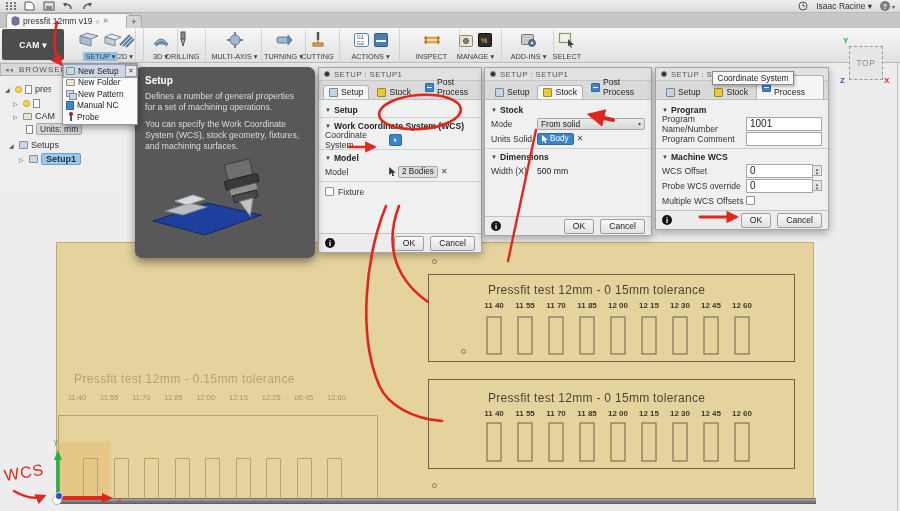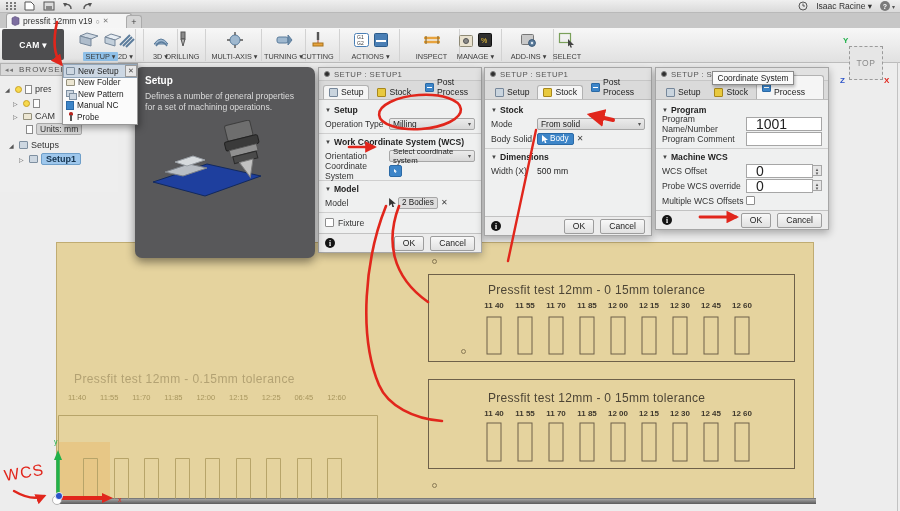--- a/index.html
+++ b/index.html
@@ -87,22 +87,22 @@
   .row{display:flex;align-items:center;height:15px}
   .lab{color:#333;flex:none}
   .dd{height:12px;background:linear-gradient(#ebebeb,#d8d8d8);border:1px solid #a6a6a6;border-radius:2px;
       display:flex;align-items:center;justify-content:space-between;padding:0 3px;font-size:8.4px;box-sizing:border-box}
   .ar{font-size:6px;color:#555}
   .chipb{height:12px;background:#3d85c8;border:1px solid #2b6aa6;border-radius:2px;color:#fff;font-size:8.2px;
          display:flex;align-items:center;gap:2px;padding:0 4px;box-sizing:border-box}
   .chipg{height:12px;background:#dedede;border:1px solid #a6a6a6;border-radius:2px;font-size:8.2px;
          display:flex;align-items:center;padding:0 3px;box-sizing:border-box}
   .x{color:#444;font-size:8px;margin-left:3px}
-  .inp{height:14px;background:#fff;border:1px solid #a6a6a6;font-size:14px;display:flex;align-items:center;
-       padding:0 9px;box-sizing:border-box}
+  .inp{height:14px;background:#fff;border:1px solid #a6a6a6;font-size:10px;display:flex;align-items:center;
+       padding:0 3px;box-sizing:border-box}
   .spin{width:9px;height:11px;background:#e6e6e6;border:1px solid #a6a6a6;border-left:none;display:flex;
         flex-direction:column;align-items:center;justify-content:center;font-size:5px;line-height:4px;color:#555;box-sizing:border-box}
   .cb{width:9px;height:9px;background:#fff;border:1px solid #8e8e8e;border-radius:1px;box-sizing:border-box}
   .sep{border-top:1px solid #cfcfcf;margin:2px -6px}
   .dftr{height:18px;border-top:1px solid #c2c2c2;display:flex;align-items:center;padding:0 6px;flex:none;background:#ececec}
   .info{width:10px;height:10px;border-radius:50%;background:#141414;color:#fff;font-size:7.5px;display:flex;
         align-items:center;justify-content:center;font-weight:bold;font-family:"Liberation Serif",serif}
   .btn{height:13px;background:linear-gradient(#f8f8f8,#e1e1e1);border:1px solid #9d9d9d;border-radius:2px;
        font-size:8.6px;display:flex;align-items:center;justify-content:center;padding:0 8px;margin-left:6px}
   .ctip{left:712px;top:71px;width:80px;height:12px;background:#fafafa;border:1px solid #8a8a8a;font-size:8.4px;
@@ -485,20 +485,21 @@
   </div>
   <div class="mi">
     <span class="probei"></span>
     <span>Probe</span>
   </div>
 </div>
 
 <div class="abs tip">
   <h4>Setup</h4>
   <p>Defines a number of general properties for a set of machining operations.</p>
+  <p>You can specify the Work Coordinate System (WCS), stock geometry, fixtures, and machining surfaces.</p>
   <svg width="158" height="84" style="margin-top:6px">
     <polygon points="8,62 62,44 116,56 60,76" fill="#1e3f9e" stroke="#12295e"></polygon>
     <polygon points="20,52 44,44 62,48 38,56" fill="#b9bec4" stroke="#7e848b"></polygon>
     <polygon points="30,42 48,36 60,40 42,46" fill="#d6dadd" stroke="#9aa0a6"></polygon>
     <g transform="rotate(-14 100 40)">
       <rect x="88" y="2" width="26" height="16" rx="2" fill="#6e6e6e" stroke="#3e3e3e"></rect>
       <rect x="84" y="18" width="34" height="9" rx="2" fill="#3a3a3a" stroke="#222"></rect>
       <rect x="87" y="27" width="28" height="7" fill="#909090" stroke="#555"></rect>
       <rect x="89" y="34" width="24" height="7" fill="#4a4a4a" stroke="#2c2c2c"></rect>
       <polygon points="94,41 108,41 101,58" fill="#c2c2c2" stroke="#7e7e7e"></polygon>
@@ -523,39 +524,25 @@
     <span class="dtab">
         <span class="ti ti-post"></span>
         <span>Post Process</span>
       </span>
   </div>
   <div class="dbody">
     <div class="sect">
         <span class="tr">▼</span>
         <span>Setup</span>
       </div>
-    <div class="row">
-      <span class="lab" style="width:64px">Operation Type</span>
-      <span class="dd" style="flex:1">
-        <span>Milling</span>
-          <span class="ar">▾</span>
-      </span>
-    </div>
     <div class="sep"></div>
     <div class="sect">
         <span class="tr">▼</span>
         <span>Work Coordinate System (WCS)</span>
       </div>
-    <div class="row">
-      <span class="lab" style="width:64px">Orientation</span>
-      <span class="dd" style="flex:1;font-size:7.8px">
-        <span>Select coordinate system</span>
-          <span class="ar">▾</span>
-      </span>
-    </div>
     <div class="row">
       <span class="lab" style="width:64px">Coordinate System</span>
       <span class="chipb" style="width:13px;justify-content:center">
         <svg width="6" height="8" viewBox="0 0 6 8">
             <path d="M0,0 L6,5 L3.4,5 L4.4,8 L2.8,8 L2.2,5.2 L0,7 Z" fill="#fff"></path>
           </svg>
       </span>
     </div>
     <div class="sep"></div>
     <div class="sect">
@@ -608,21 +595,21 @@
         <span>Stock</span>
       </div>
     <div class="row">
       <span class="lab" style="width:46px">Mode</span>
       <span class="dd" style="flex:1">
         <span>From solid</span>
           <span class="ar">▾</span>
       </span>
     </div>
     <div class="row">
-      <span class="lab" style="width:46px">Body Solid</span>
+      <span class="lab" style="width:46px">Units Solid</span>
       <span class="chipb">
         <svg width="6" height="8" viewBox="0 0 6 8">
             <path d="M0,0 L6,5 L3.4,5 L4.4,8 L2.8,8 L2.2,5.2 L0,7 Z" fill="#fff"></path>
           </svg>
         <span>Body</span>
       </span>
       <span class="x">✕</span>
     </div>
     <div class="sep"></div>
     <div class="sect">

